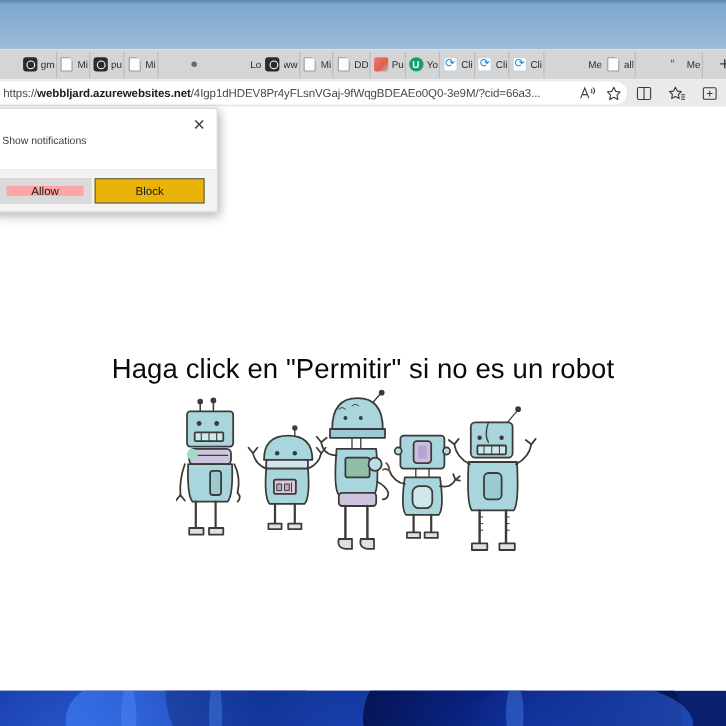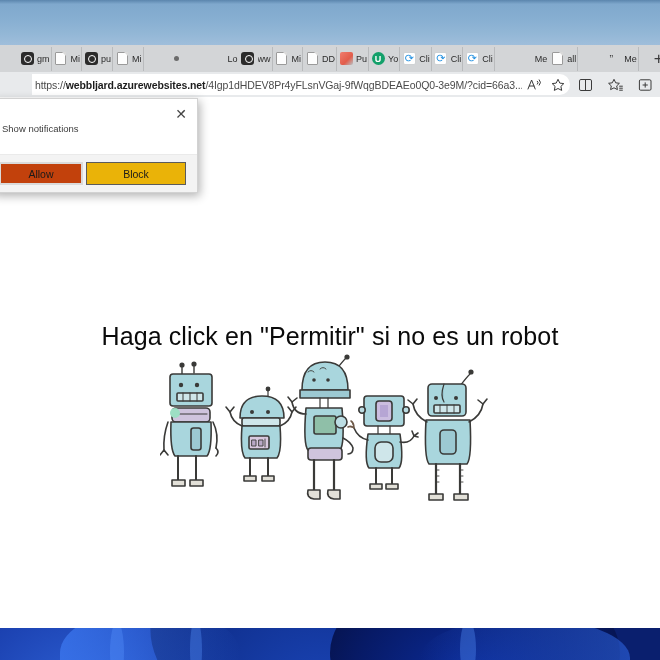--- a/index.html
+++ b/index.html
@@ -124,21 +124,20 @@
     padding: 0 5px; flex: 0 0 auto;
   }
   .tab-gap { width: 14px; flex: 0 0 14px; }
 
   
   #addressrow {
     height: 25px; width: 100%;
     background: #e8eaec;
     display: flex; align-items: center;
     position: relative;
-    padding-left: 32px;
   }
   #urlbox {
     flex: 1 1 auto; height: 21px; margin-left: 0px;
     background: #ffffff;
     border-radius: 0 11px 11px 0;
     display: flex; align-items: center;
     min-width: 0;
     padding-left: 3px;
   }
   #url-text {
@@ -199,22 +198,22 @@
   }
   #perm-actions {
     position: absolute; left: 0; right: 0; bottom: 0;
     height: 38px; background: #f3f3f3;
     border-top: 1px solid #eaeaea;
     display: flex; align-items: center;
   }
   .perm-btn {
     height: 23px; font-size: 10.5px; color: #1a1a1a;
     display: flex; align-items: center; justify-content: center;
-    background: #c2410c;
-    border: 2px solid #ef4444;
+    background: #fca5a5;
+    border: 7px solid #ef4444;
   }
   #btn-allow { width: 84px; margin-left: 6px; border-color: #dadada; }
   #btn-block { width: 100px; margin-left: 3px; border: 1.4px solid #5b5b5b; background: #eab308; }
 </style>
 </head>
 <body>
 
 <div id="desktop-top">
   <div class="band"></div>
 </div>

